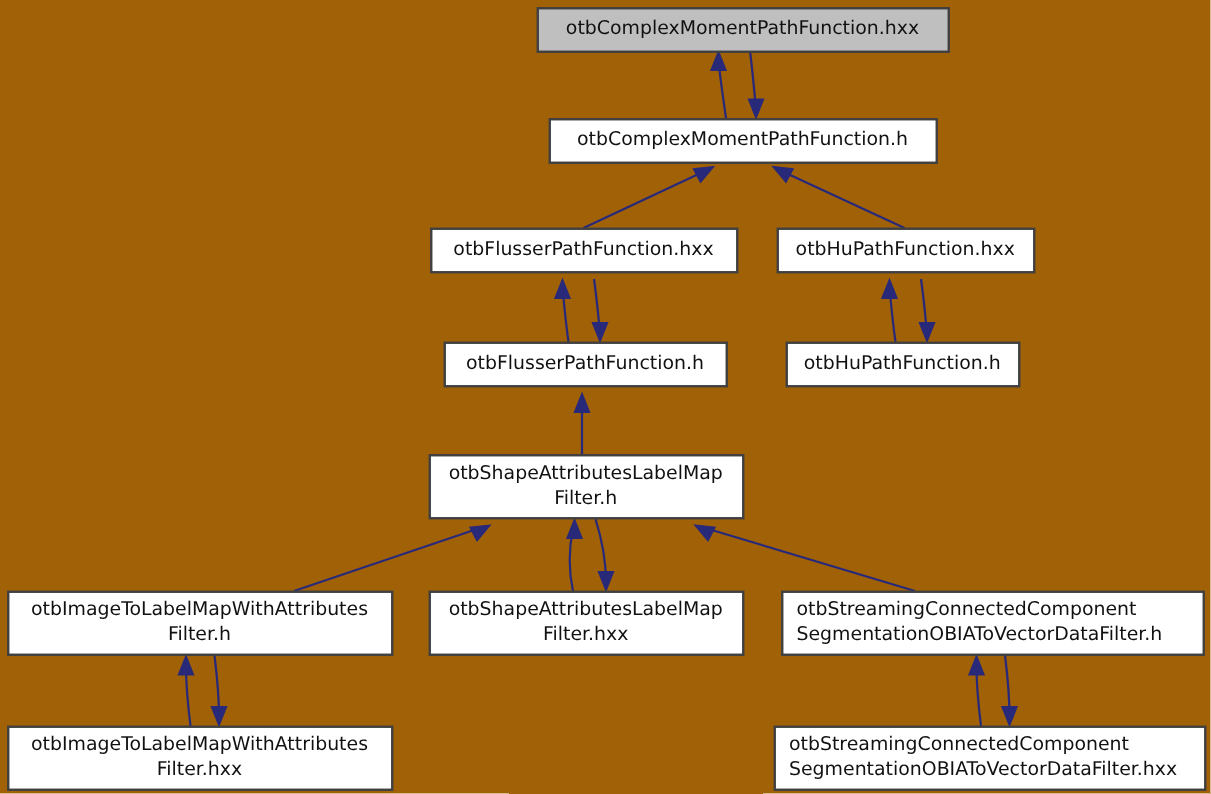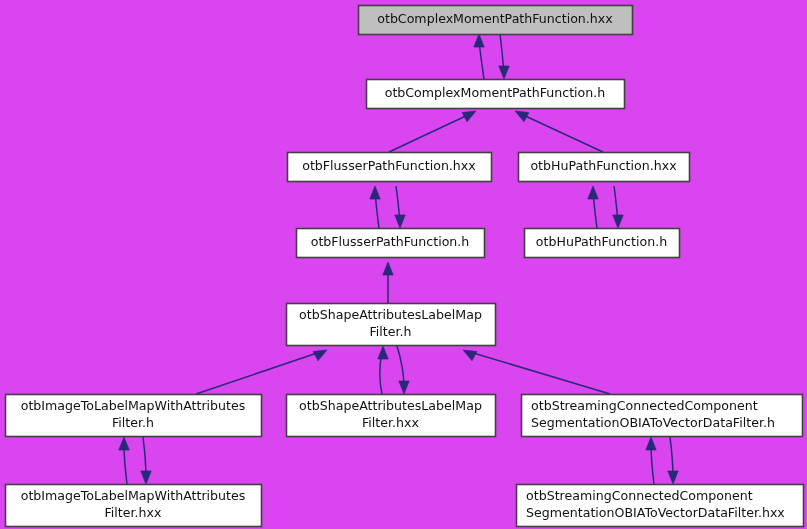--- a/index.html
+++ b/index.html
@@ -4,21 +4,21 @@
 <style>
   html, body {
     margin: 0;
     padding: 0;
     background: #ffffff;
   }
   #diagram-root {
     position: relative;
     width: 807px;
     height: 529px;
-    background: #d946ef;
+    background: #a16207;
     font-family: "DejaVu Sans", sans-serif;
     overflow: hidden;
   }
   svg.graph {
     position: absolute;
     top: 0;
     left: 0;
     width: 807px;
     height: 529px;
     display: block;

